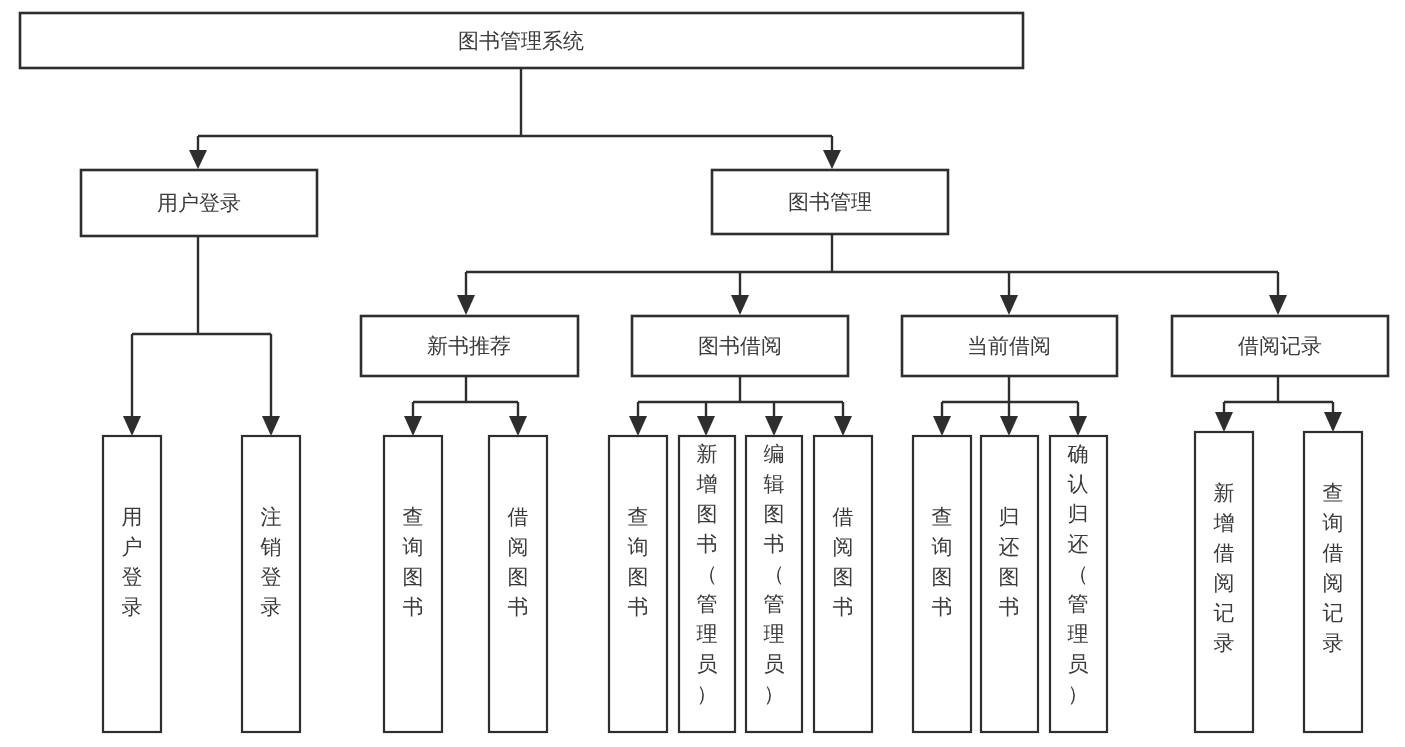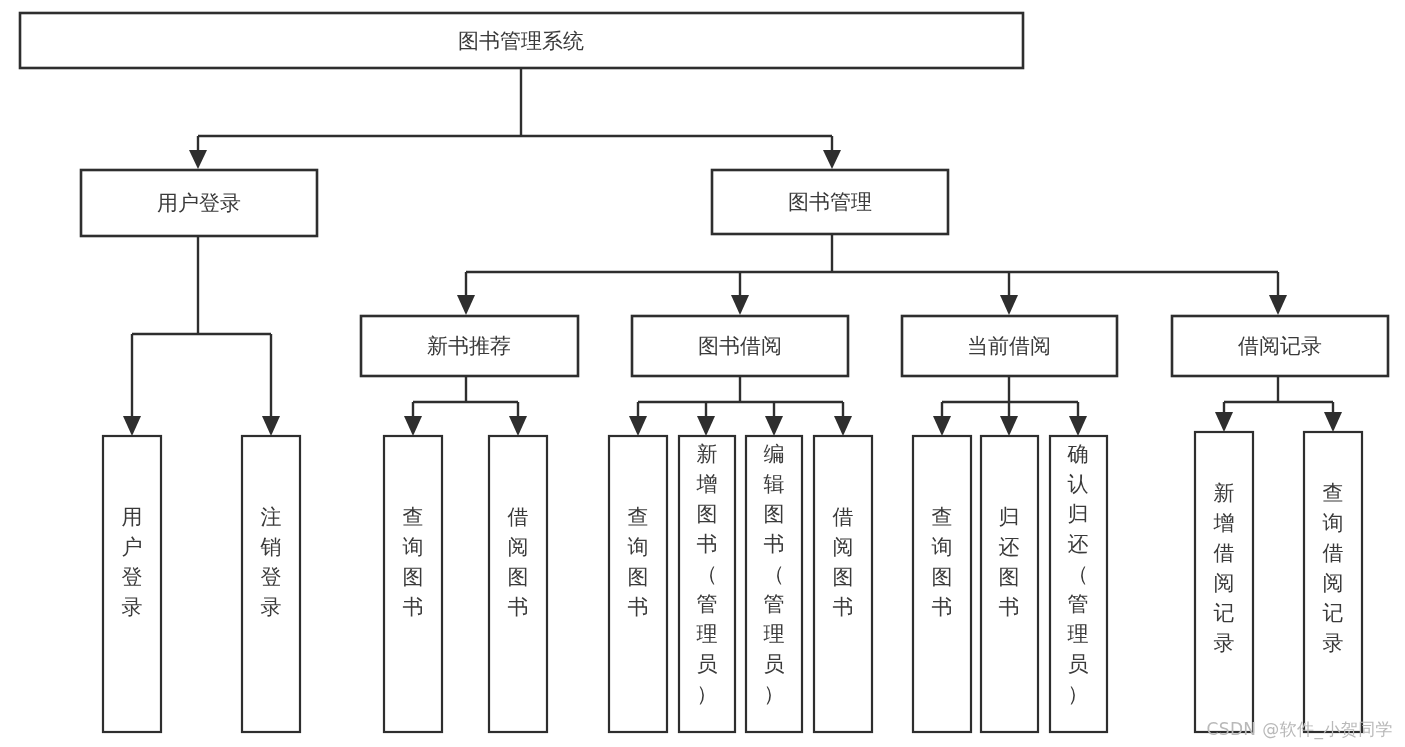--- a/index.html
+++ b/index.html
@@ -235,15 +235,14 @@
       <text class="node-label-v" x="1224" y="500"><tspan x="1224" y="500">新</tspan><tspan x="1224" y="530">增</tspan><tspan x="1224" y="560">借</tspan><tspan x="1224" y="590">阅</tspan><tspan x="1224" y="620">记</tspan><tspan x="1224" y="650">录</tspan></text>
     </g>
 
     <g>
       <rect class="node-box-thin" x="1304" y="432" width="58" height="300"></rect>
       <text class="node-label-v" x="1333" y="500"><tspan x="1333" y="500">查</tspan><tspan x="1333" y="530">询</tspan><tspan x="1333" y="560">借</tspan><tspan x="1333" y="590">阅</tspan><tspan x="1333" y="620">记</tspan><tspan x="1333" y="650">录</tspan></text>
     </g>
 
   </svg>
 
-  <div class="watermark">CSDN @软件_小贺同学</div>
 
 </div>
 
 </body></html>

